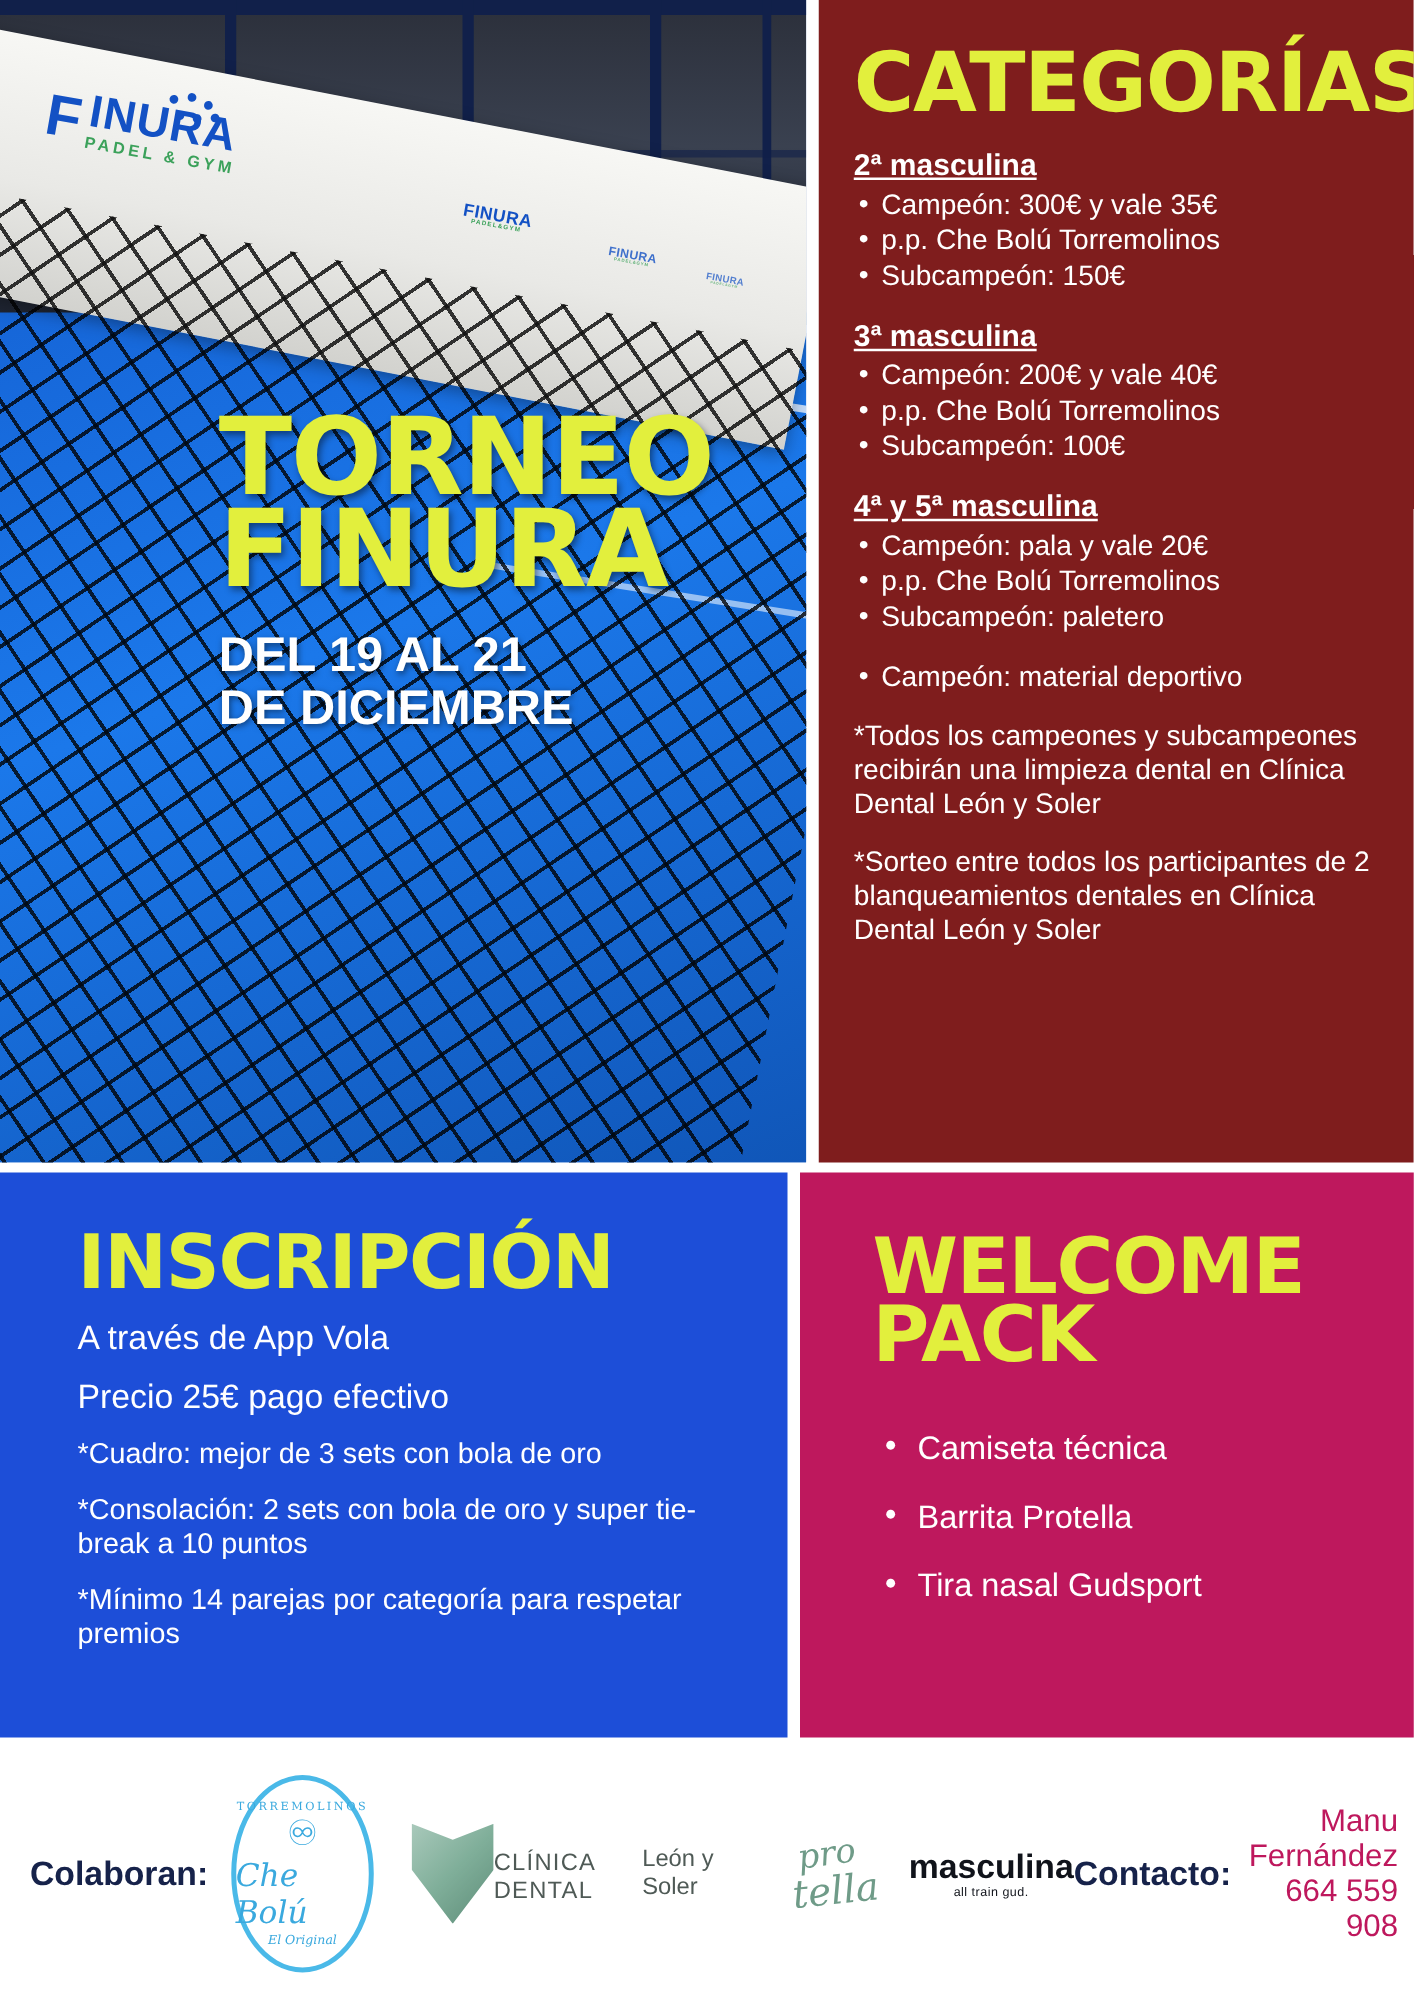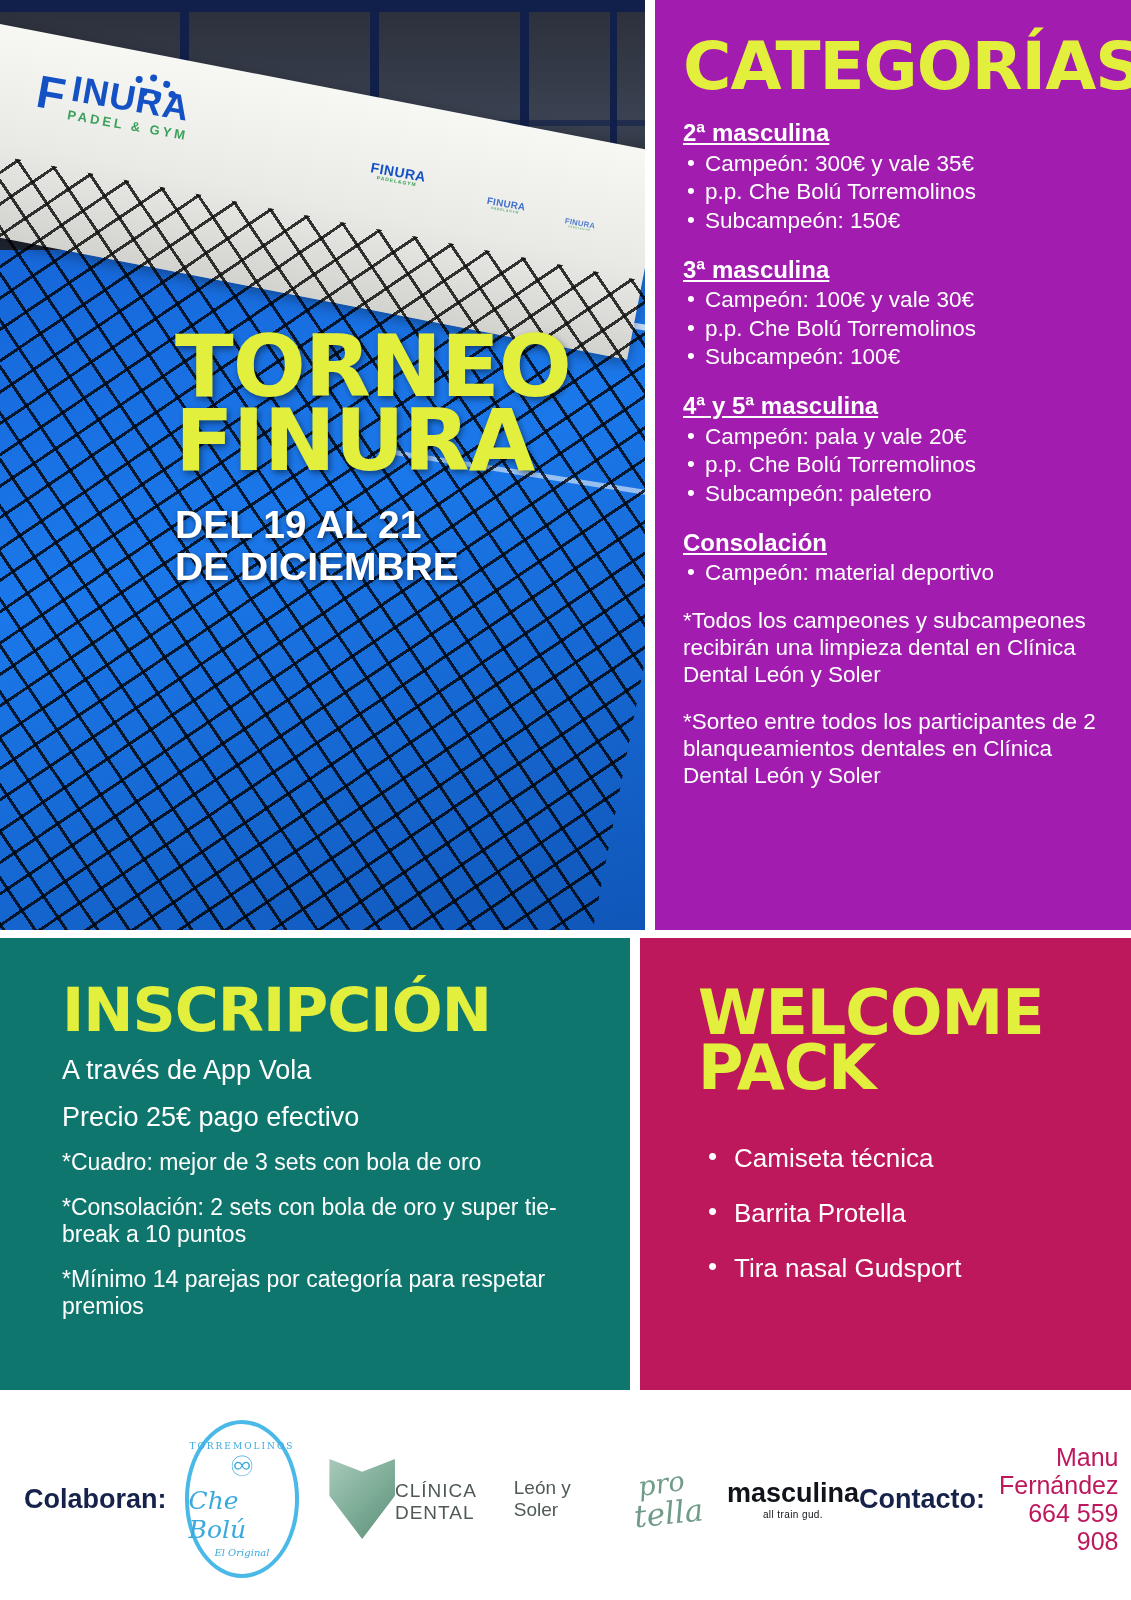--- a/index.html
+++ b/index.html
@@ -6,22 +6,22 @@
   body{
     width:1131px;height:1600px;
     background:#ffffff;
     font-family:"Liberation Sans", sans-serif;
     overflow:hidden;
   }
   .poster{position:relative;width:1131px;height:1600px;background:#fff;}
 
   
   .top-left{position:absolute;left:0;top:0;width:645px;height:930px;overflow:hidden;}
-  .top-right{position:absolute;left:655px;top:0;width:476px;height:930px;background:#a21caf;}
-  .mid-left{position:absolute;left:0;top:938px;width:630px;height:452px;background:#0f766e;}
+  .top-right{position:absolute;left:655px;top:0;width:476px;height:930px;background:#7f1d1d;}
+  .mid-left{position:absolute;left:0;top:938px;width:630px;height:452px;background:#1d4ed8;}
   .mid-right{position:absolute;left:640px;top:938px;width:549px;height:452px;background:#be185d;}
   .footer{position:absolute;left:0;top:1398px;width:1131px;height:202px;background:#ffffff;}
 
   
   .photo{position:absolute;inset:0;background:#0b57c9;}
   .court-floor{position:absolute;left:0;top:250px;width:100%;height:680px;
     background:linear-gradient(160deg,#1666d8 0%,#1b78ea 40%,#1056b8 100%);}
   .court-wallglass{position:absolute;left:0;top:0;width:100%;height:260px;
     background:linear-gradient(180deg,#2b2f3a 0%,#3a4150 45%,#1d2330 100%);}
   .wall-frame{position:absolute;background:#11204a;}
@@ -174,37 +174,36 @@
         <ul class="cat-ul">
           <li>Campeón: 300€ y vale 35€</li>
           <li style="list-style:none;padding-left:22px;"><span>p.p. Che Bolú Torremolinos</span></li>
           <li>Subcampeón: 150€</li>
         </ul>
       </div>
 
       <div>
         <div class="cat-h">3ª masculina</div>
         <ul class="cat-ul">
-          <li>Campeón: 100€ y vale 30€</li>
+          <li>Campeón: 200€ y vale 40€</li>
           <li style="list-style:none;padding-left:22px;"><span>p.p. Che Bolú Torremolinos</span></li>
           <li>Subcampeón: 100€</li>
         </ul>
       </div>
 
       <div>
         <div class="cat-h">4ª y 5ª masculina</div>
         <ul class="cat-ul">
           <li>Campeón: pala y vale 20€</li>
           <li style="list-style:none;padding-left:22px;"><span>p.p. Che Bolú Torremolinos</span></li>
           <li>Subcampeón: paletero</li>
         </ul>
       </div>
 
       <div>
-        <div class="cat-h">Consolación</div>
         <ul class="cat-ul">
           <li>Campeón: material deportivo</li>
         </ul>
       </div>
 
       <div class="note">*Todos los campeones y subcampeones recibirán una limpieza dental en Clínica Dental León y Soler</div>
       <div class="note">*Sorteo entre todos los participantes de 2 blanqueamientos dentales en Clínica Dental León y Soler</div>
     </div>
   </div>
 

